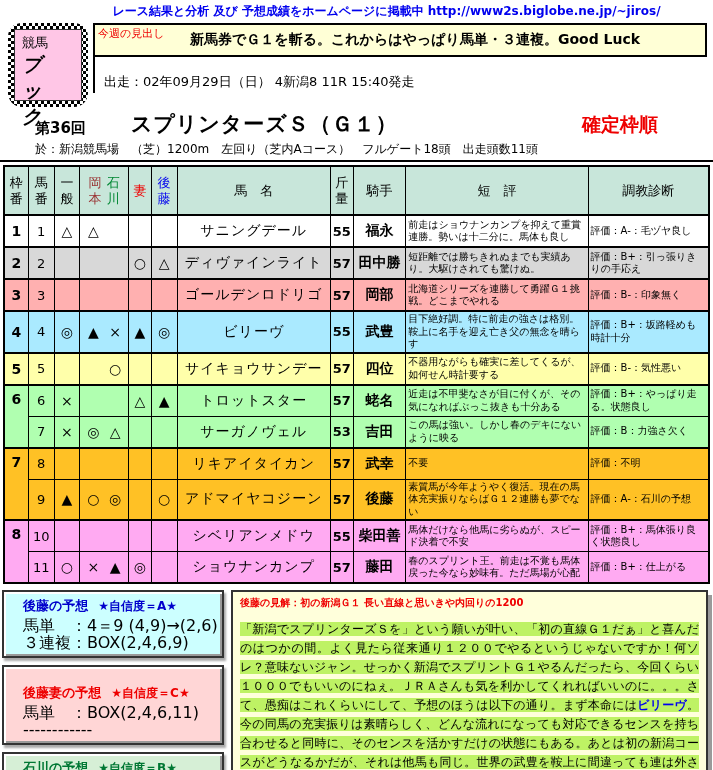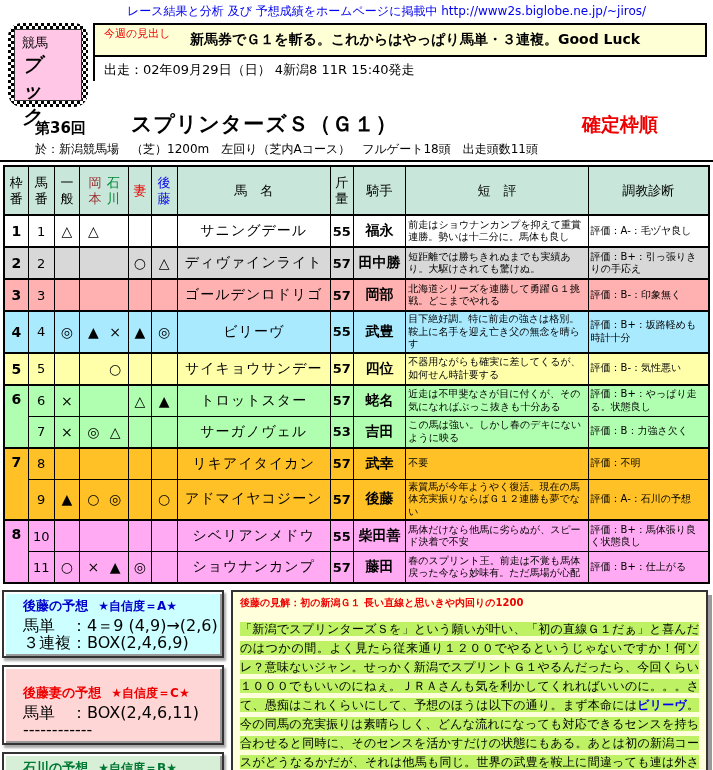--- a/index.html
+++ b/index.html
@@ -1,32 +1,32 @@
 <!DOCTYPE html>
 <html><head>
 <meta charset="utf-8">
 <style>
   html,body{margin:0;padding:0}
   body{width:713px;height:770px;background:#fff;color:#000;
        font-family:"DejaVu Sans",sans-serif;overflow:hidden}
-  .top-link{font-size:12px;font-weight:normal;color:#0000ee;text-align:center;
+  .top-link{font-size:12px;font-weight:bold;color:#0000ee;text-align:center;
             padding:3px 0 2px 60px;white-space:nowrap}
   .hdr{display:flex;margin:1px 0 0 8px}
   .logo{width:80px;height:84px;padding:6px;box-sizing:border-box;border-radius:14px;
         background:repeating-conic-gradient(#000 0% 25%, #fff 0% 50%) 0 0/6px 6px;flex:none}
   .logo-inner{width:100%;height:100%;background:#ffc6e6;border:1px solid #333;
               box-sizing:border-box;padding:5px 16px 0 7px}
   .logo-l1{font-size:13px;line-height:16px}
   .logo-l2{font-size:19px;font-weight:bold;font-style:italic;letter-spacing:3px;line-height:26px}
   .hdr-right{flex:1;margin-left:5px;margin-right:6px}
   .headline-box{border:2px solid #000;background:#ffffd6;position:relative;height:30px;
                 display:flex;align-items:center;justify-content:center}
-  .headline-label{position:absolute;left:9px;top:1px;font-size:11px;color:#ee0000}
+  .headline-label{position:absolute;left:3px;top:1px;font-size:11px;color:#ee0000}
   .headline{font-size:14px;font-weight:bold;margin-left:30px;white-space:nowrap}
-  .race-info{border-left:2px solid #000;font-size:13px;padding:4px 0 2px 9px}
+  .race-info{border-left:2px solid #000;font-size:13px;padding:16px 0 2px 9px}
   .title-row{display:flex;align-items:flex-end;margin:3px 0 0 35px}
   .round{font-size:15px;font-weight:bold}
   .race-name{font-size:21px;font-weight:bold;margin-left:45px;letter-spacing:1px}
   .status{font-size:19px;font-weight:bold;color:#ee0000;margin-left:auto;margin-right:55px}
   .course-row{font-size:12px;margin:3px 0 2px 35px}
   .rule{border:none;border-top:2px solid #000;margin:2px 0 3px 0}
 
   table{border-collapse:collapse;margin-left:3px;table-layout:fixed;width:707px;border:2px solid #000}
   th,td{border:1px solid #000;padding:0;text-align:center;vertical-align:middle;overflow:hidden}
   thead th{background:#c8e6da;height:47px;font-weight:normal;font-size:13px;line-height:16px;

